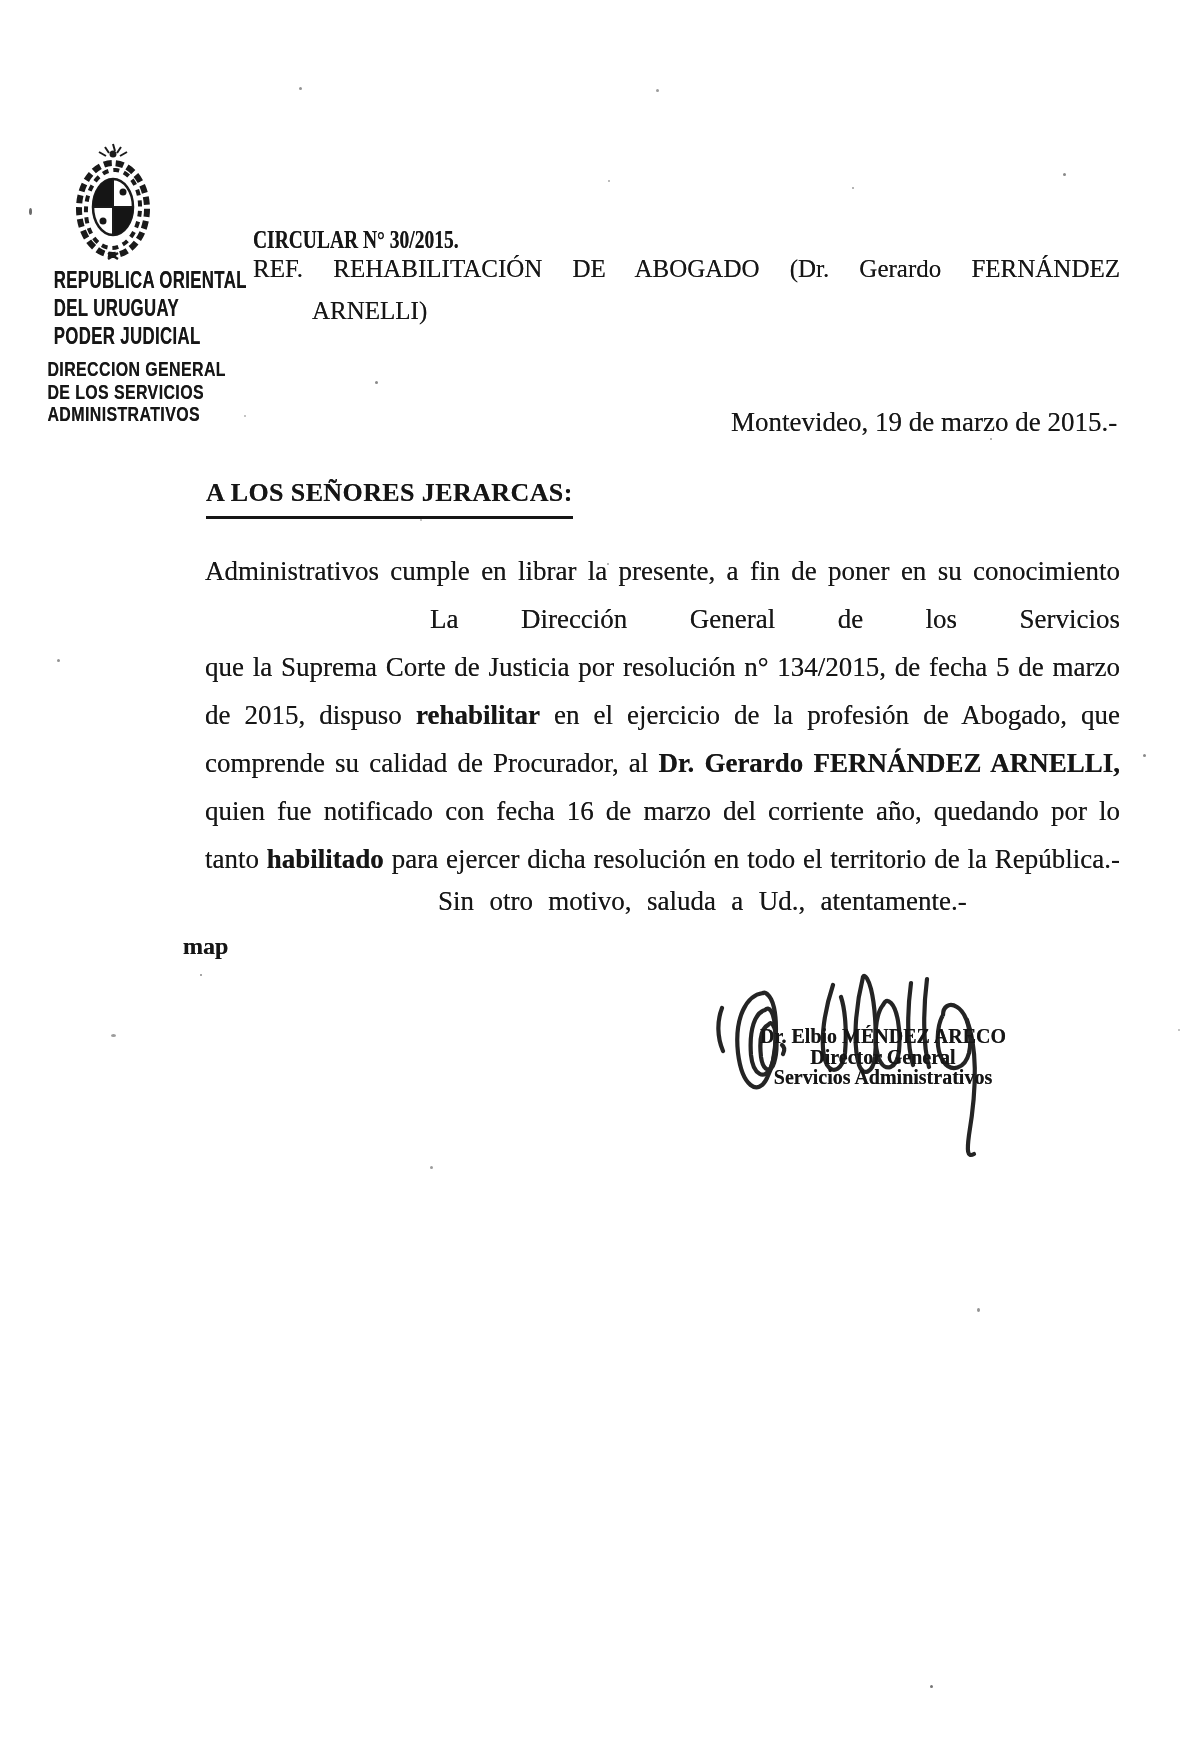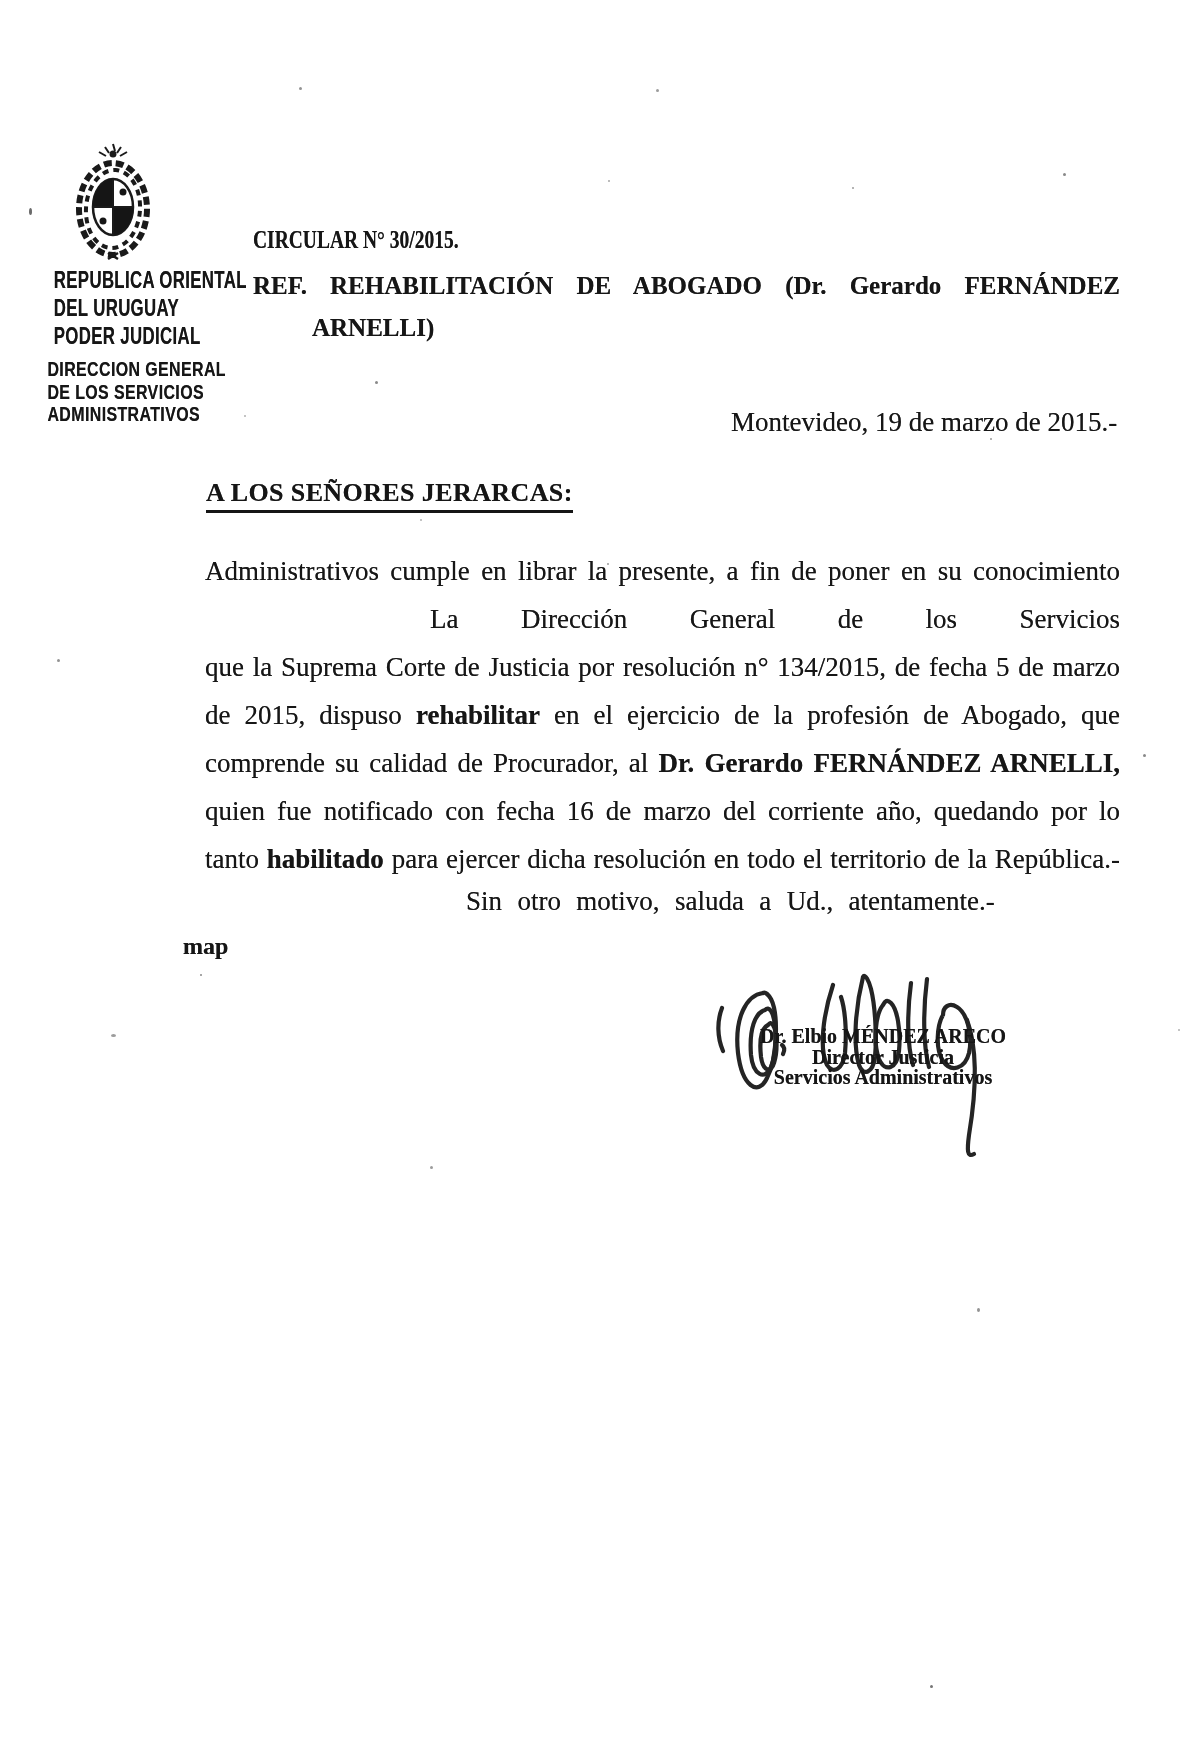--- a/index.html
+++ b/index.html
@@ -17,32 +17,32 @@
     letter-spacing:.5px;
   }
   .lh-a{font-size:24px;line-height:28px;transform:scaleX(.70);transform-origin:50% 50%;white-space:nowrap;}
   .lh-b{font-size:21px;line-height:22.5px;transform:scaleX(.76);transform-origin:50% 50%;white-space:nowrap;}
   .lh-gap{margin-top:8px;}
   
   .circular{
     position:absolute;left:253px;top:225px;font-size:26px;font-weight:700;
     white-space:nowrap;transform:scaleX(.75);transform-origin:0 50%;
   }
-  .refblock{position:absolute;left:253px;top:265px;width:867px;font-size:25px;font-weight:700;line-height:41.5px;}
+  .refblock{position:absolute;left:253px;top:248px;width:867px;font-size:25px;font-weight:400;line-height:41.5px;}
   .ref-l1{text-align:justify;text-align-last:justify;}
   .ref-l2{padding-left:59px;}
   .dateline{position:absolute;left:731px;top:407px;font-size:27px;white-space:nowrap;}
   .salutation{position:absolute;left:206px;top:478px;font-size:26px;font-weight:700;}
-  .salutation span{display:inline-block;border-bottom:3.5px solid #151515;padding-bottom:2px;letter-spacing:.4px;}
+  .salutation span{display:inline-block;border-bottom:3.5px solid #151515;padding-bottom:8px;letter-spacing:.4px;}
   
   .bodytext{position:absolute;left:205px;top:547px;width:915px;font-size:27px;line-height:48px;}
   .bline{text-align:justify;text-align-last:justify;box-sizing:border-box;}
   .bline.indent{padding-left:225px;}
   .bline b{font-weight:700;}
-  .closing{position:absolute;left:438px;top:886px;font-size:27px;word-spacing:.32em;white-space:nowrap;margin-left:28px;}
+  .closing{position:absolute;left:438px;top:886px;font-size:27px;word-spacing:.32em;white-space:nowrap;}
   .initials{position:absolute;left:183px;top:933px;font-size:24px;font-weight:700;}
   
   .signature-svg{position:absolute;left:705px;top:965px;width:300px;height:215px;}
   .sig-block{
     position:absolute;left:733px;top:1026px;width:300px;text-align:center;
     font-size:20px;font-weight:700;line-height:20.5px;white-space:nowrap;
   }
   
   .speck{position:absolute;background:#3a3a3a;border-radius:50%;}
 </style>
@@ -119,21 +119,21 @@
       <path d="M178,40 C170,50 168,78 174,94 C180,108 192,104 194,86 C196,64 192,44 186,38 C182,34 180,36 178,40"></path>
       <path d="M206,18 C202,48 202,80 208,100"></path>
       <path d="M222,14 C218,46 218,80 224,102"></path>
       <path d="M238,50 C232,60 230,84 238,96 C246,108 260,104 264,88 C268,70 262,48 252,42 C244,37 238,42 238,50"></path>
       <path d="M262,55 C272,82 272,122 264,170 C262,185 262,193 269,189"></path>
     </g>
   </svg>
 
   <div class="sig-block ink">
     <div>Dr. Elbio MÉNDEZ ARECO</div>
-    <div>Director Justicia</div>
+    <div>Director General</div>
     <div>Servicios Administrativos</div>
   </div>
 
   <div class="speck" style="left:29px;top:208px;width:3px;height:7px;opacity:.75"></div>
   <div class="speck" style="left:299px;top:87px;width:3px;height:3px;opacity:.55"></div>
   <div class="speck" style="left:656px;top:89px;width:3px;height:3px;opacity:.5"></div>
   <div class="speck" style="left:1063px;top:173px;width:3px;height:3px;opacity:.6"></div>
   <div class="speck" style="left:852px;top:187px;width:2px;height:2px;opacity:.5"></div>
   <div class="speck" style="left:608px;top:180px;width:2px;height:2px;opacity:.45"></div>
   <div class="speck" style="left:375px;top:381px;width:3px;height:3px;opacity:.6"></div>

